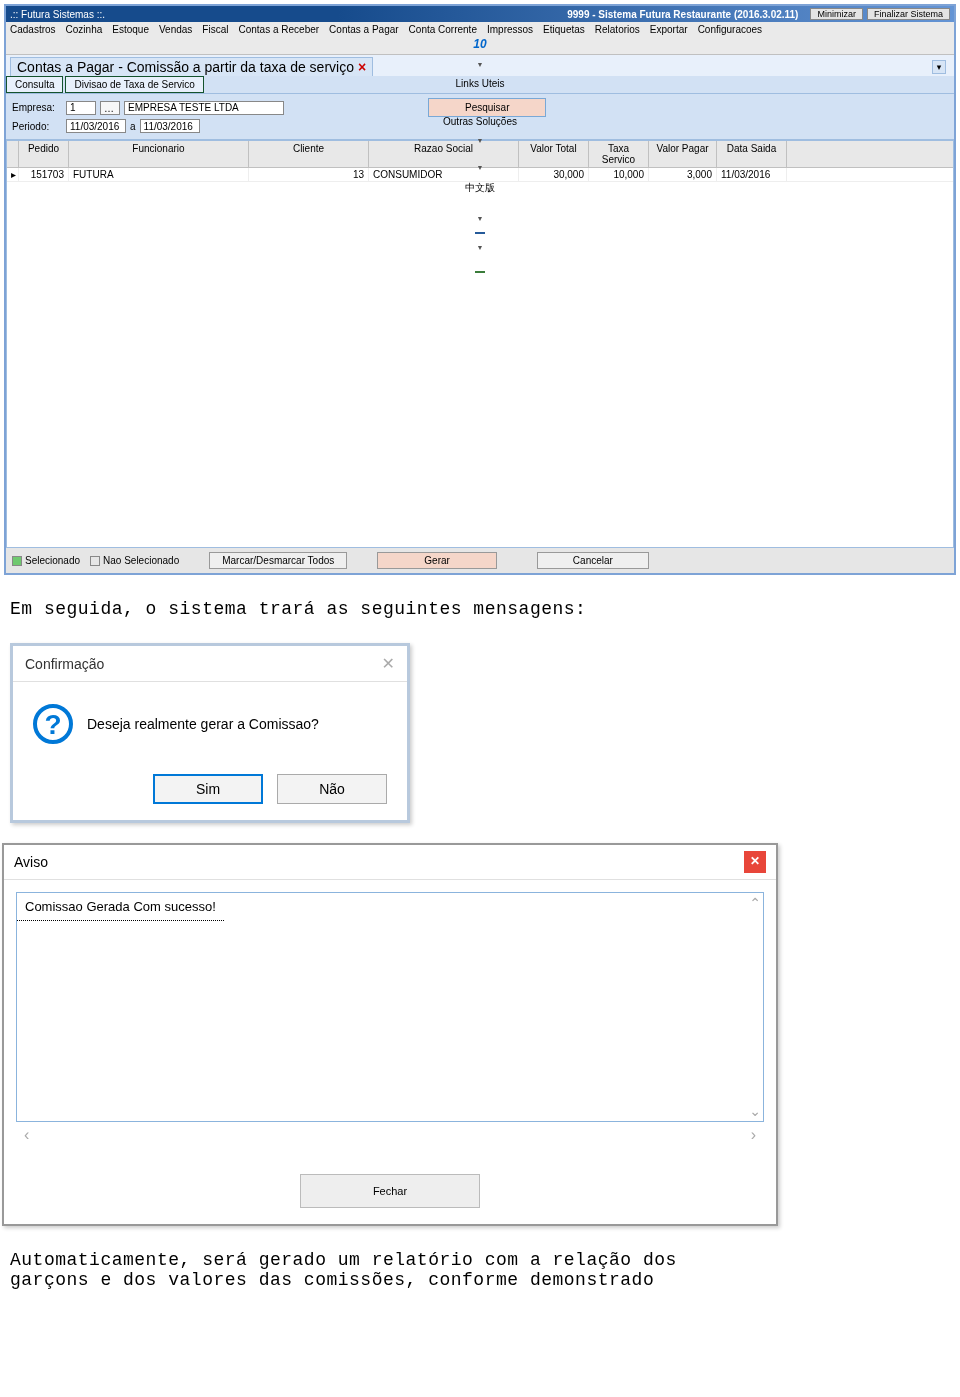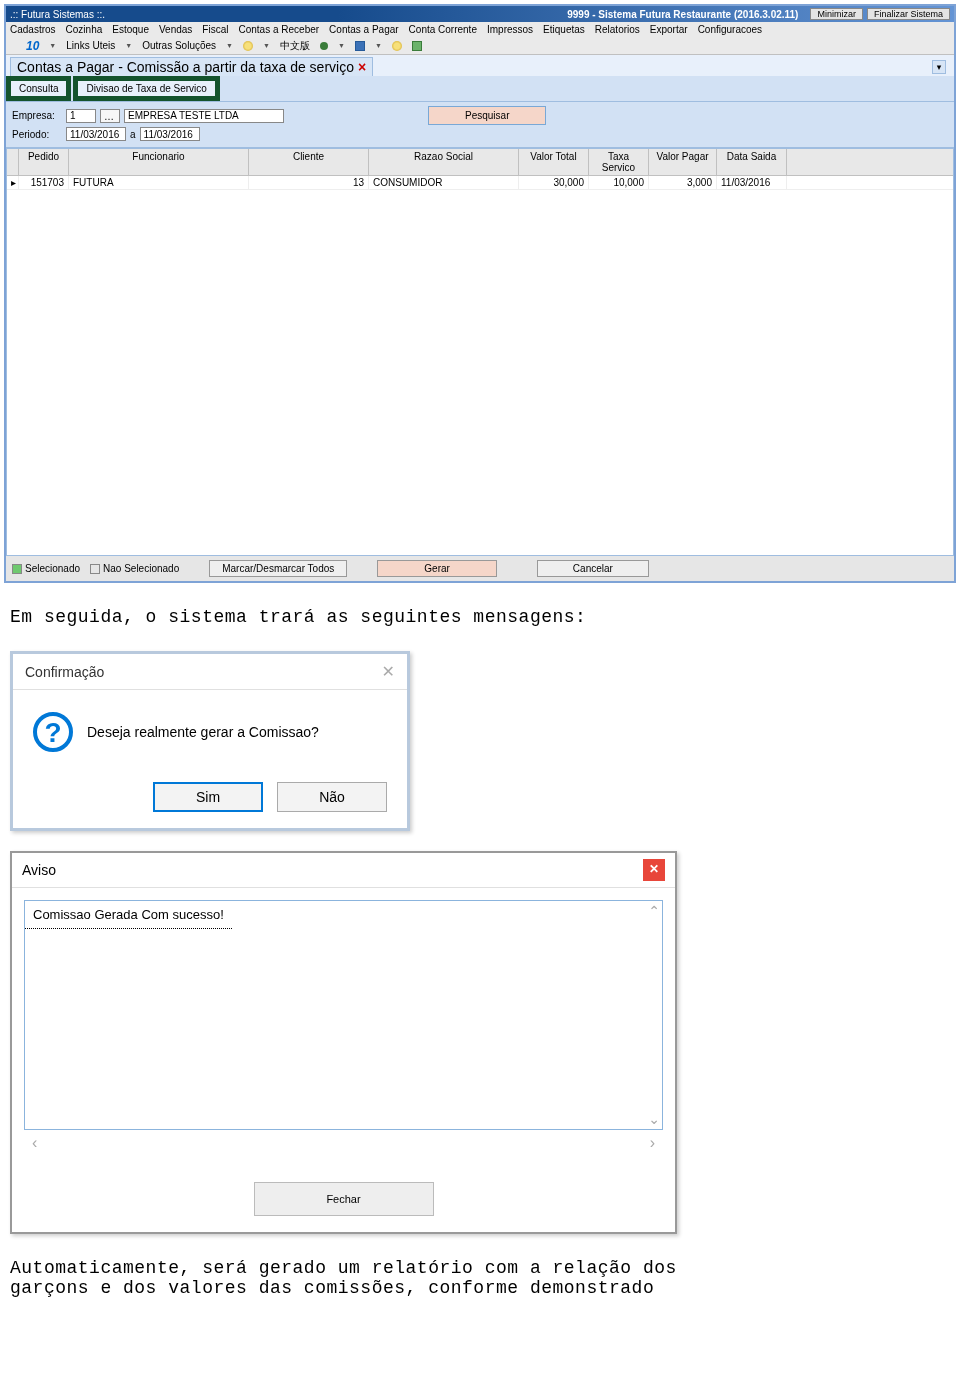--- a/index.html
+++ b/index.html
@@ -50,20 +50,21 @@
     .menubar span { cursor: pointer; }
     .toolbar {
       display: flex;
       align-items: center;
       background: #eaeaea;
       font-size: 10px;
       height: 18px;
       padding: 0 20px;
       gap: 10px;
       border-bottom: 1px solid #c0c0c0;
+      flex-direction: column;
     }
     .toolbar .ten {
       color: #0066cc;
       font-weight: bold;
       font-style: italic;
       font-size: 12px;
     }
     .toolbar .tri { font-size: 7px; color: #555; }
     .toolbar .chinese { font-family: sans-serif; }
     .toolbar .dot {
@@ -114,21 +115,21 @@
       cursor: pointer;
     }
     .inner-tabs {
       display: flex;
       border-bottom: 1px solid #9fbde0;
       background: #d2e1f4;
       font-size: 10px;
     }
     .inner-tab {
       padding: 2px 8px;
-      border: 5px solid #14532d;
+      border: 1px solid #14532d;
       background: #e8f0fb;
       margin-right: 2px;
       cursor: pointer;
     }
     .search-panel {
       background: #d2e1f4;
       padding: 4px 6px;
       font-size: 10px;
       border-bottom: 1px solid #9fbde0;
     }
@@ -273,23 +274,23 @@
     }
     .dialog-confirm .dbtn {
       width: 110px; height: 30px;
       border: 1px solid #aaa;
       background: #f3f3f3;
       font-size: 14px;
       cursor: pointer;
     }
     .dialog-confirm .dbtn.primary { border: 2px solid #0078d7; }
     .dialog-aviso {
-      width: 667px;
+      width: 776px;
       border: 2px solid #999;
-      margin: 20px 10px 10px 10px;
+      margin: 20px 10px 10px 2px;
       background: #fff;
       box-shadow: 2px 2px 4px rgba(0,0,0,0.2);
     }
     .dialog-aviso .hdr {
       display: flex;
       justify-content: space-between;
       align-items: center;
       padding: 6px 10px;
       font-size: 14px;
       border-bottom: 1px solid #e0e0e0;

